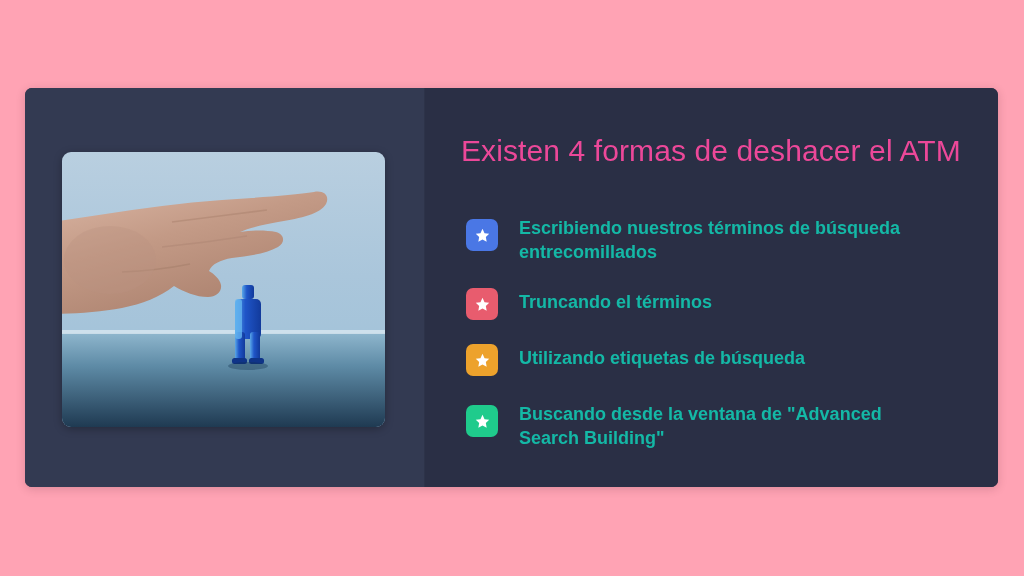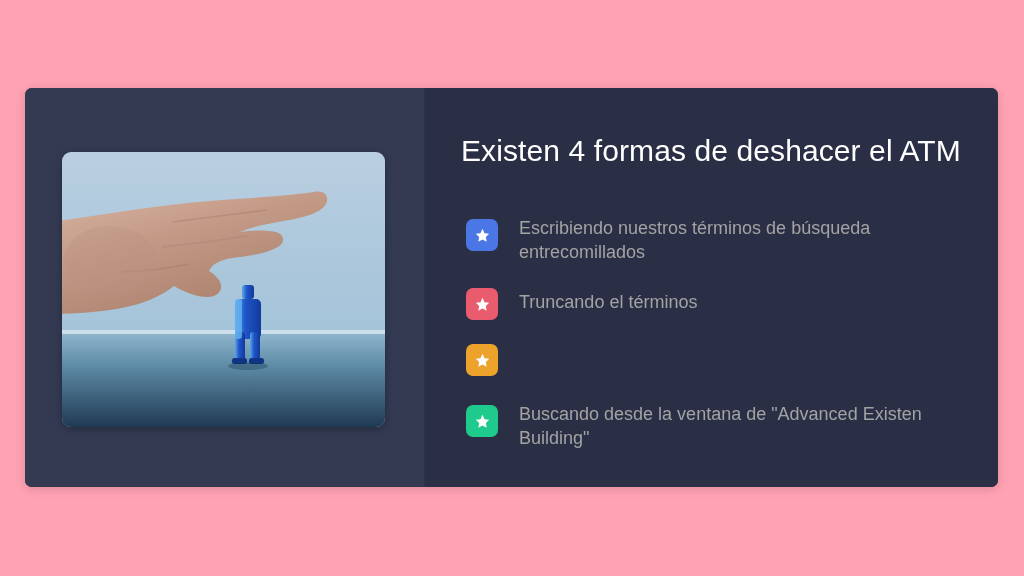--- a/index.html
+++ b/index.html
@@ -64,21 +64,21 @@
     background: #2a2f45;
     position: relative;
     padding: 0;
   }
 
   #slide-title {
     position: absolute;
     left: 36px;
     top: 45px;
     right: 30px;
-    color: #ffffff;
+    color: #ec4899;
     font-size: 30px;
     font-weight: 400;
     letter-spacing: 0.1px;
     line-height: 1.2;
     white-space: nowrap;
   }
 
   #bullet-list {
     position: absolute;
     left: 41px;
@@ -106,24 +106,24 @@
     margin-top: 1px;
   }
   .bullet-badge svg {
     width: 17px;
     height: 17px;
     display: block;
   }
 
   .bullet-text {
     margin-left: 21px;
-    color: #a3a3a3;
+    color: #14b8a6;
     font-size: 18px;
     line-height: 24px;
-    font-weight: 400;
+    font-weight: 700;
     max-width: 420px;
     padding-top: 3px;
   }
 
   
   .bullet-item.two-line .bullet-badge { margin-top: 6px; }
   .bullet-item.two-line .bullet-text { max-width: 410px; }
 </style>
 </head>
 <body style="background: rgb(255, 163, 180);">
@@ -216,26 +216,27 @@
         </span>
         <span class="bullet-text">Truncando el términos</span>
       </div>
 
       <div class="bullet-item">
         <span class="bullet-badge" style="background: rgb(237, 162, 44);">
           <svg viewBox="0 0 24 24">
             <path fill="#ffffff" d="M12 2.6l2.9 6.1 6.6.9-4.8 4.6 1.2 6.6L12 17.7 6.1 20.8l1.2-6.6L2.5 9.6l6.6-.9z"></path>
           </svg>
         </span>
+        <span class="bullet-text">Utilizando etiquetas de búsqueda</span>
       </div>
 
       <div class="bullet-item two-line">
         <span class="bullet-badge" style="background: rgb(31, 203, 140);">
           <svg viewBox="0 0 24 24">
             <path fill="#ffffff" d="M12 2.6l2.9 6.1 6.6.9-4.8 4.6 1.2 6.6L12 17.7 6.1 20.8l1.2-6.6L2.5 9.6l6.6-.9z"></path>
           </svg>
         </span>
-        <span class="bullet-text">Buscando desde la ventana de "Advanced Existen Building"</span>
+        <span class="bullet-text">Buscando desde la ventana de "Advanced Search Building"</span>
       </div>
 
     </div>
   </div>
 </div>
 
 </body></html>

